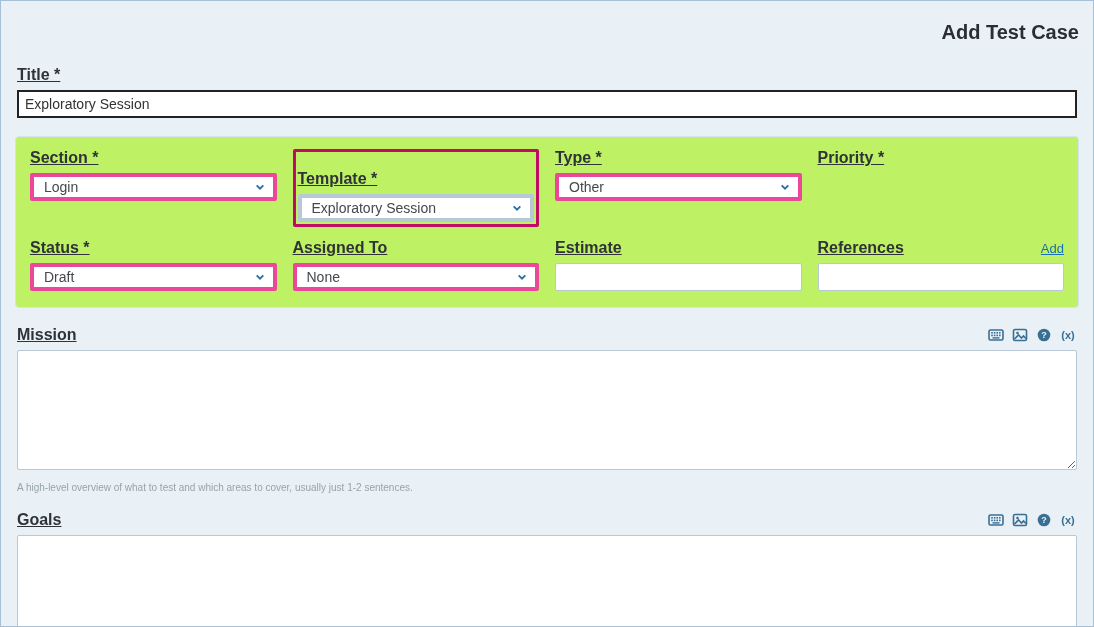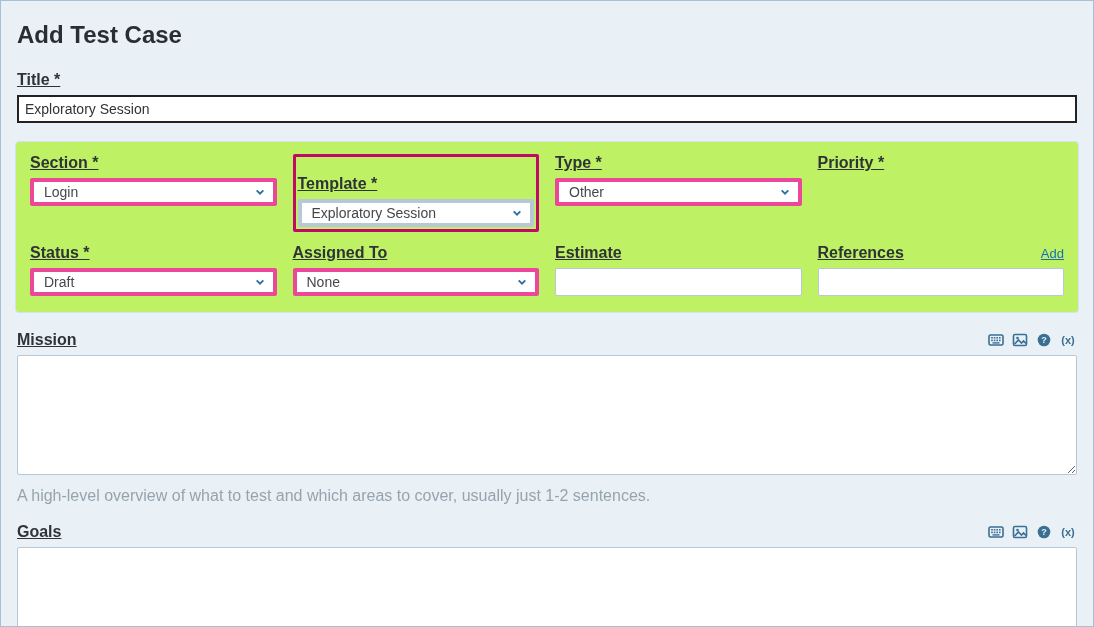--- a/index.html
+++ b/index.html
@@ -1,18 +1,18 @@
 <!DOCTYPE html>
 <html><head>
 <meta charset="utf-8">
 <style>
   * { box-sizing: border-box; margin: 0; padding: 0; }
   html, body { width: 1094px; height: 627px; font-family: Arial, Helvetica, sans-serif; background: #fff; }
   .page { width: 1094px; height: 627px; border: 1px solid #a7c0d5; background: #e9f1f7; padding: 14px 14px 0 14px; overflow: hidden; }
-  .page-title { font-size: 24px; font-weight: 700; color: #2b2e31; margin: 6px 0 22px 2px; }
+  .page-title { font-size: 20px; font-weight: 700; color: #2b2e31; margin: 6px 0 22px 2px; text-align: right; }
 
   .label { font-size: 16px; font-weight: 700; color: #2f3236; margin-bottom: 6px; display: block; text-decoration: underline; }
   .label.sub { margin-top: 16px; }
 
   .title-wrap { margin-bottom: 18px; padding: 0 2px; }
   .title-input { width: 100%; height: 28px; border: 2px solid #222; background: #fff; color: #333; font-size: 14px; padding: 2px 6px; outline: none; }
 
   .grid-panel { background: #bef264; border: 1px solid #d2e4f0; border-radius: 4px; padding: 12px 14px 16px 14px; }
   .row { display: grid; grid-template-columns: 1fr 1fr 1fr 1fr; gap: 16px; }
   .row + .row { margin-top: 12px; }
@@ -39,21 +39,21 @@
   .ta-tools { display: flex; align-items: center; gap: 6px; color: #3a6f94; }
   .tool-btn { width: 18px; height: 18px; display: inline-flex; align-items: center; justify-content: center; cursor: pointer; border-radius: 2px; }
   .tool-btn svg { width: 16px; height: 16px; display: block; }
   .tool-stroke { stroke: #3a6f94; fill: none; stroke-width: 1.6; }
   .tool-fill { fill: #3a6f94; }
 
   .textarea { width: 100%; border: 1px solid #b7c8d6; background: #fff; border-radius: 2px; resize: vertical; padding: 6px 8px; font-family: inherit; font-size: 14px; color: #333; }
   .ta-mission { height: 120px; }
   .ta-goals { height: 100px; }
 
-  .hint { font-size: 16px; color: #97a3ad; margin-top: 8px; }
+  .hint { font-size: 10px; color: #97a3ad; margin-top: 8px; }
 </style>
 </head>
 <body>
 
 <div class="page">
 
   <h1 class="page-title">Add Test Case</h1>
 
   <div class="title-wrap">
     <label class="label">Title *</label>

